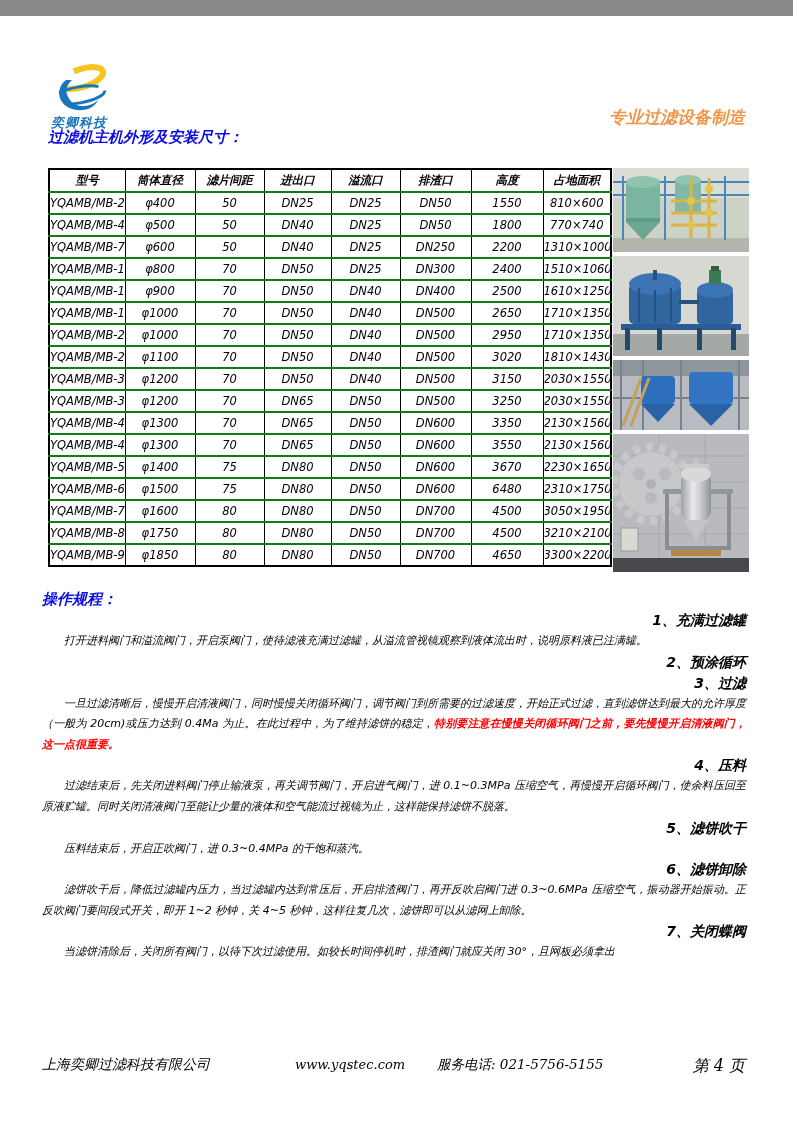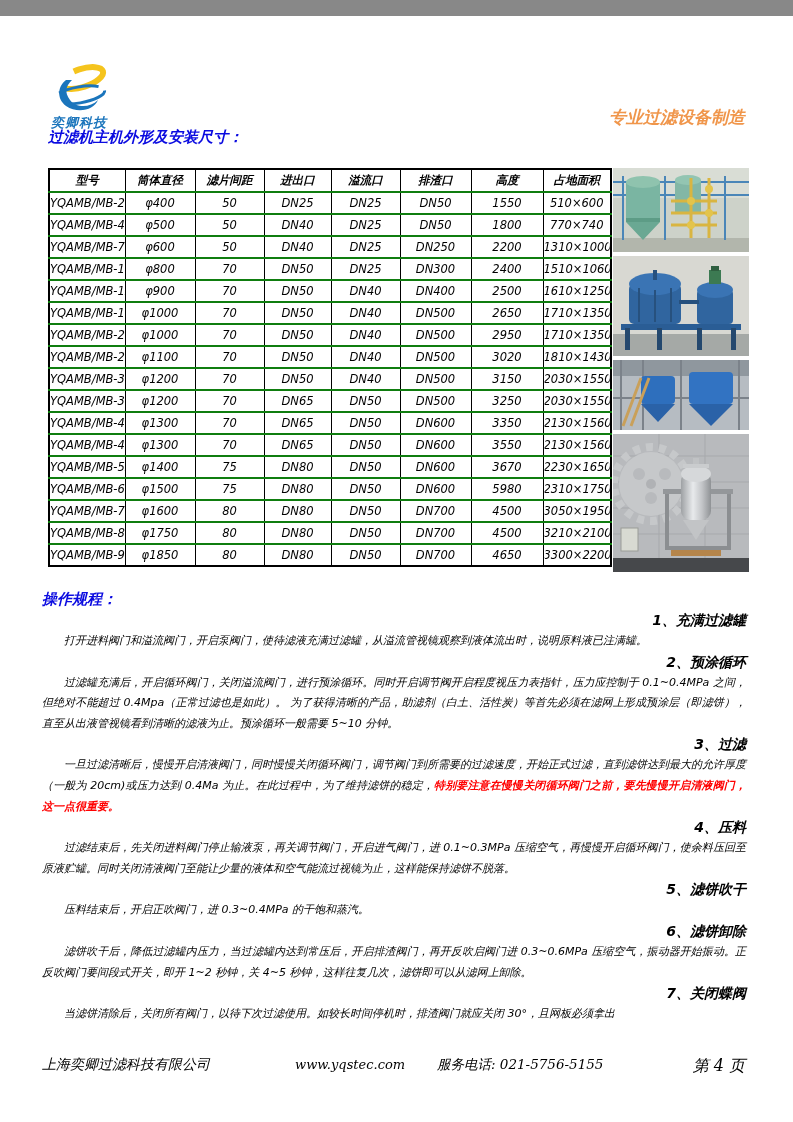--- a/index.html
+++ b/index.html
@@ -91,21 +91,21 @@
         </thead>
       <tbody>
           <tr>
             <td>YQAMB/MB-2</td>
             <td>φ400</td>
             <td>50</td>
             <td>DN25</td>
             <td>DN25</td>
             <td>DN50</td>
             <td>1550</td>
-            <td>510×600</td>
+            <td>810×600</td>
           </tr>
           <tr>
             <td>YQAMB/MB-4</td>
             <td>φ500</td>
             <td>50</td>
             <td>DN40</td>
             <td>DN25</td>
             <td>DN50</td>
             <td>1800</td>
             <td>770×740</td>
@@ -220,21 +220,21 @@
             <td>3670</td>
             <td>2230×1650</td>
           </tr>
           <tr>
             <td>YQAMB/MB-60</td>
             <td>φ1500</td>
             <td>75</td>
             <td>DN80</td>
             <td>DN50</td>
             <td>DN600</td>
-            <td>5980</td>
+            <td>6480</td>
             <td>2310×1750</td>
           </tr>
           <tr>
             <td>YQAMB/MB-70</td>
             <td>φ1600</td>
             <td>80</td>
             <td>DN80</td>
             <td>DN50</td>
             <td>DN700</td>
             <td>4500</td>
@@ -368,21 +368,20 @@
     </div>
   </div>
 
   <div class="procedures">
     <div class="proc-title">操作规程：</div>
 
     <div class="sec-h">1、充满过滤罐</div>
     <p class="sec-p"><span>打开进料阀门和溢流阀门，开启泵阀门，使待滤液充满过滤罐，从溢流管视镜观察到液体流出时，说明原料液已注满罐。</span><span class="red-bold"></span></p>
 
     <div class="sec-h">2、预涂循环</div>
-    <p class="sec-p"><span>过滤罐充满后，开启循环阀门，关闭溢流阀门，进行预涂循环。同时开启调节阀开启程度视压力表指针，压力应控制于 0.1~0.4MPa 之间，但绝对不能超过 0.4Mpa（正常过滤也是如此）。 为了获得清晰的产品，助滤剂（白土、活性炭）等首先必须在滤网上形成预涂层（即滤饼），直至从出液管视镜看到清晰的滤液为止。预涂循环一般需要 5~10 分钟。</span><span class="red-bold"></span></p>
 
     <div class="sec-h">3、过滤</div>
     <p class="sec-p"><span>一旦过滤清晰后，慢慢开启清液阀门，同时慢慢关闭循环阀门，调节阀门到所需要的过滤速度，开始正式过滤，直到滤饼达到最大的允许厚度（一般为 20cm)或压力达到 0.4Ma 为止。在此过程中，为了维持滤饼的稳定，</span><span class="red-bold">特别要注意在慢慢关闭循环阀门之前，要先慢慢开启清液阀门，这一点很重要。</span></p>
 
     <div class="sec-h">4、压料</div>
     <p class="sec-p"><span>过滤结束后，先关闭进料阀门停止输液泵，再关调节阀门，开启进气阀门，进 0.1~0.3MPa 压缩空气，再慢慢开启循环阀门，使余料压回至原液贮罐。同时关闭清液阀门至能让少量的液体和空气能流过视镜为止，这样能保持滤饼不脱落。</span><span class="red-bold"></span></p>
 
     <div class="sec-h">5、滤饼吹干</div>
     <p class="sec-p"><span>压料结束后，开启正吹阀门，进 0.3~0.4MPa 的干饱和蒸汽。</span><span class="red-bold"></span></p>
 

